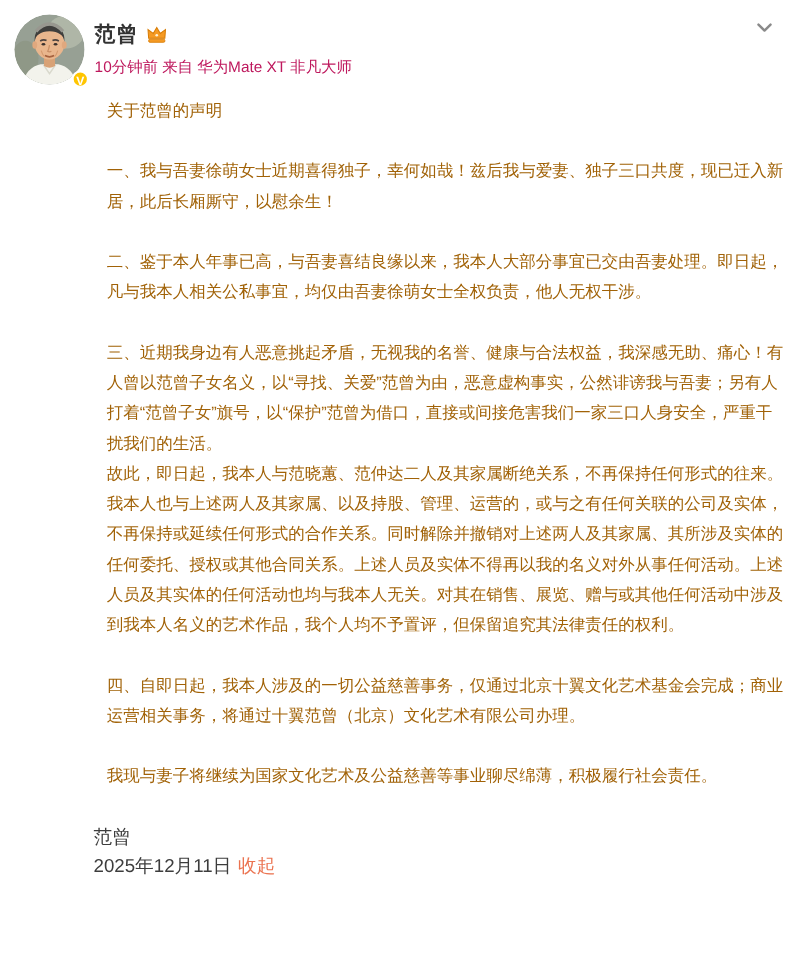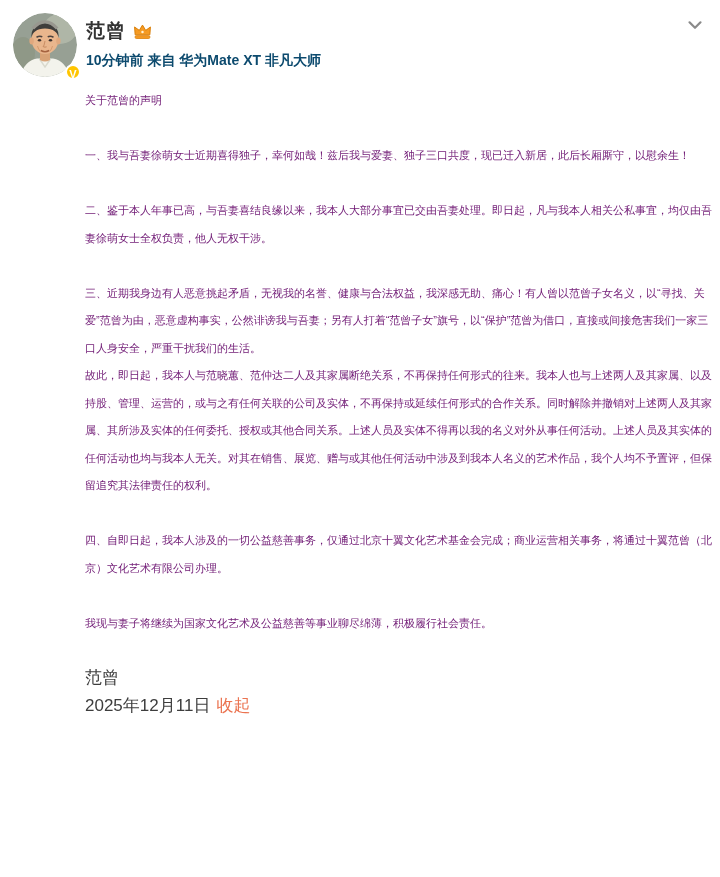--- a/index.html
+++ b/index.html
@@ -23,31 +23,32 @@
     background: #ffc500;
     border: 2px solid #ffffff;
     border-radius: 50%;
     color: #ffffff; font-weight: bold; font-size: 11px;
     line-height: 16px; text-align: center;
   }
   .header-text { margin-left: 9px; padding-top: 5px; flex: 1; min-width: 0; }
   .name-row { display: flex; align-items: center; }
   .username { font-size: 19px; font-weight: bold; color: #333333; cursor: pointer; letter-spacing: 1px; }
   .crown { margin-left: 7px; display: inline-flex; }
-  .meta { margin-top: 8px; font-size: 14px; color: #0c4a6e; font-weight: bold; }
+  .meta { margin-top: 8px; font-size: 14px; color: #be185d; }
   .chevron { margin-left: auto; padding: 3px 4px; cursor: pointer; }
 
   
   .body-text {
     padding: 10px 8px 0 85px;
-    font-size: 11px;
+    font-size: 15px;
     line-height: 27.5px;
     white-space: pre-wrap;
-    color: #701a75;
+    color: #a16207;
     word-break: break-all;
+    margin-left: 12px;
   }
   .signature {
     padding: 0 8px 0 85px;
     margin-top: 27px;
     font-size: 17px;
     line-height: 27.5px;
   }
   .dateline {
     padding: 0 8px 0 85px;
     font-size: 17px;

